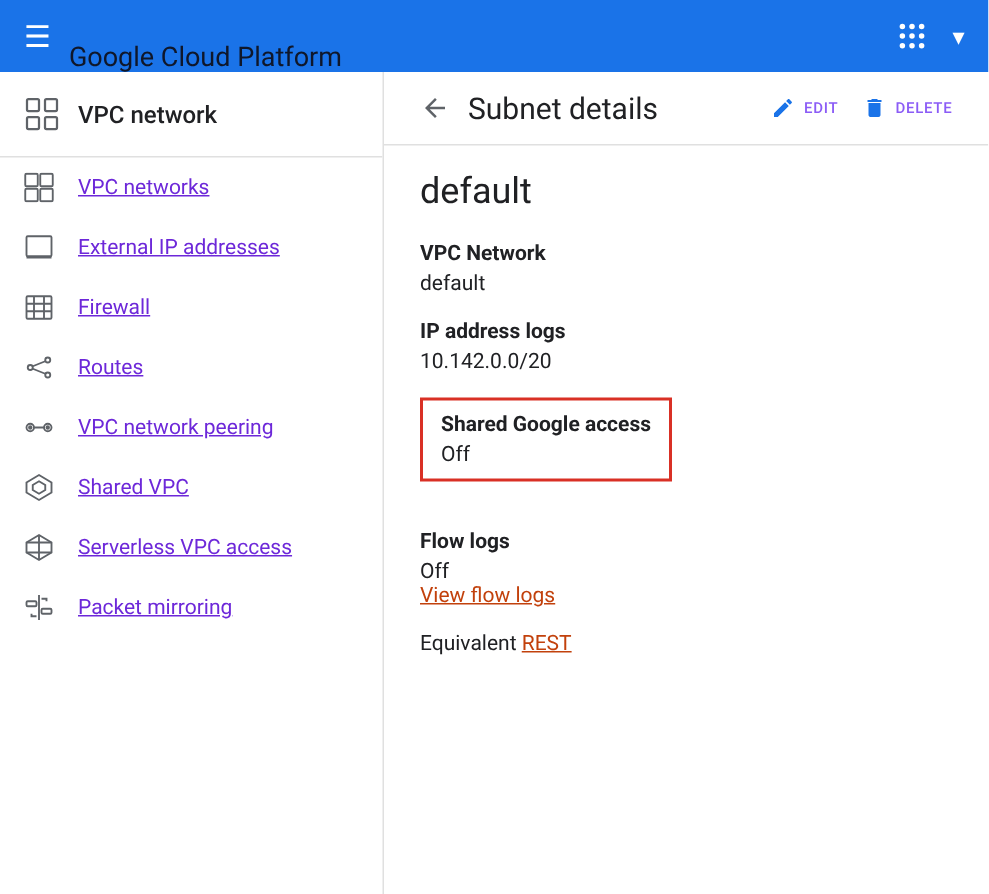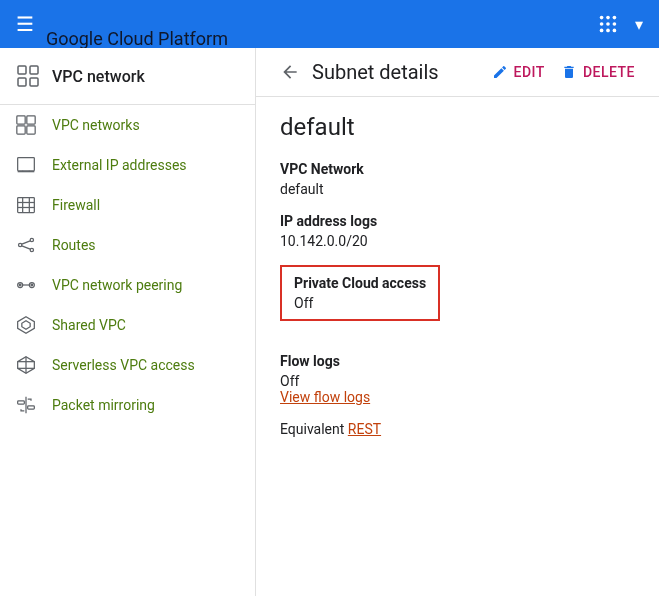--- a/index.html
+++ b/index.html
@@ -49,21 +49,21 @@
       gap: 16px;
       cursor: pointer;
       color: #5f6368;
       font-size: 14px;
     }
     .sidebar-item-icon {
       width: 20px; height: 20px;
       display: flex; align-items: center; justify-content: center;
       color: #5f6368;
     }
-    .sidebar-item-label { color: #4d7c0f; }
+    .sidebar-item-label { color: #6d28d9; text-decoration: underline; }
 
     
     .main {
       flex: 1;
       overflow-y: auto;
       padding: 0;
     }
 
     
     .content-header {
@@ -79,22 +79,22 @@
       gap: 12px;
       justify-content: flex-end;
     }
     .back-icon { color: #5f6368; cursor: pointer; font-size: 20px; }
     .content-header-title { font-size: 20px; font-weight: 400; color: #202124; }
     .content-header-actions { display: flex; align-items: center; gap: 16px; }
     .action-btn {
       display: flex;
       align-items: center;
       gap: 6px;
-      color: #be185d;
-      font-size: 14px;
+      color: #8b5cf6;
+      font-size: 10px;
       font-weight: 500;
       cursor: pointer;
       text-transform: uppercase;
       letter-spacing: 0.5px;
     }
     .action-btn .icon { font-size: 16px; }
 
     
     .detail-content { padding: 16px 24px; }
     .detail-title { font-size: 24px; font-weight: 400; color: #202124; margin-bottom: 20px; }
@@ -299,21 +299,21 @@
 
 
       <div class="detail-field">
         <div class="detail-field-label">IP address logs</div>
         <div class="detail-field-value">10.142.0.0/20</div>
       </div>
 
 
       <div style="margin-bottom: 16px;">
         <div class="highlight-box">
-          <div class="detail-field-label">Private Cloud access</div>
+          <div class="detail-field-label">Shared Google access</div>
           <div class="detail-field-value">Off</div>
         </div>
       </div>
 
       <div class="detail-field">
         <div class="detail-field-label">Flow logs</div>
         <div class="detail-field-value">Off</div>
         <div class="link">View flow logs</div>
       </div>
 

